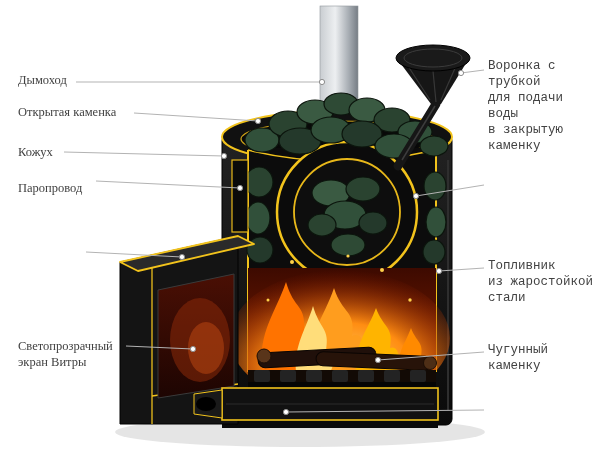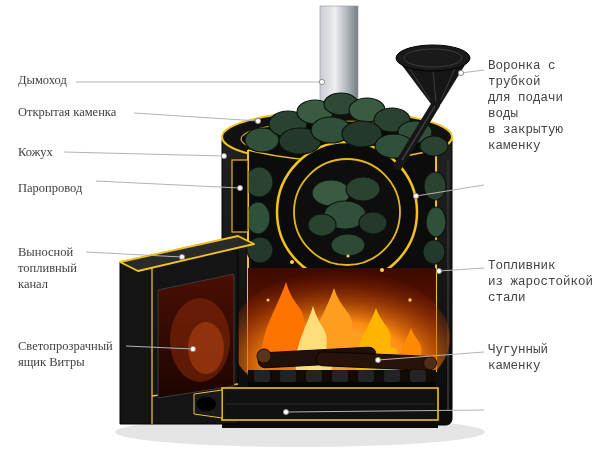--- a/index.html
+++ b/index.html
@@ -185,25 +185,22 @@
     <circle cx="439" cy="271" r="2.6"></circle>
     <circle cx="378" cy="360" r="2.6"></circle>
     <circle cx="286" cy="412" r="2.6"></circle>
   </g>
 </svg>
 
 <div class="lbl" style="left:18px;top:72px;">Дымоход</div>
 <div class="lbl" style="left:18px;top:104px;">Открытая каменка</div>
 <div class="lbl" style="left:18px;top:144px;">Кожух</div>
 <div class="lbl" style="left:18px;top:172px;margin-top:8px;">Паропровод</div>
-<div class="lbl" style="left:18px;top:244px;">Выносной
-топливный
-канал</div>
 <div class="lbl" style="left:18px;top:338px;">Светопрозрачный
-ящик Витры</div>
+экран Витры</div>
 
 <div class="lbl right" style="top:58px;">Воронка с трубкой
 для подачи воды
 в закрытую
 каменку</div>
 <div class="lbl right" style="top:258px;">Топливник
 из жаростойкой
 стали</div>
 <div class="lbl right" style="top:342px;">Чугунный
 каменку</div>

